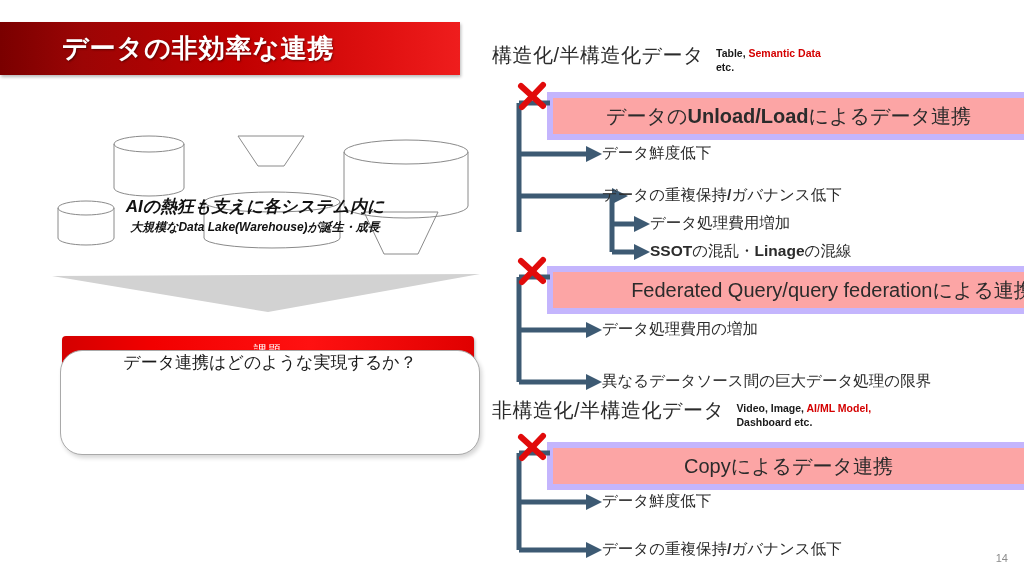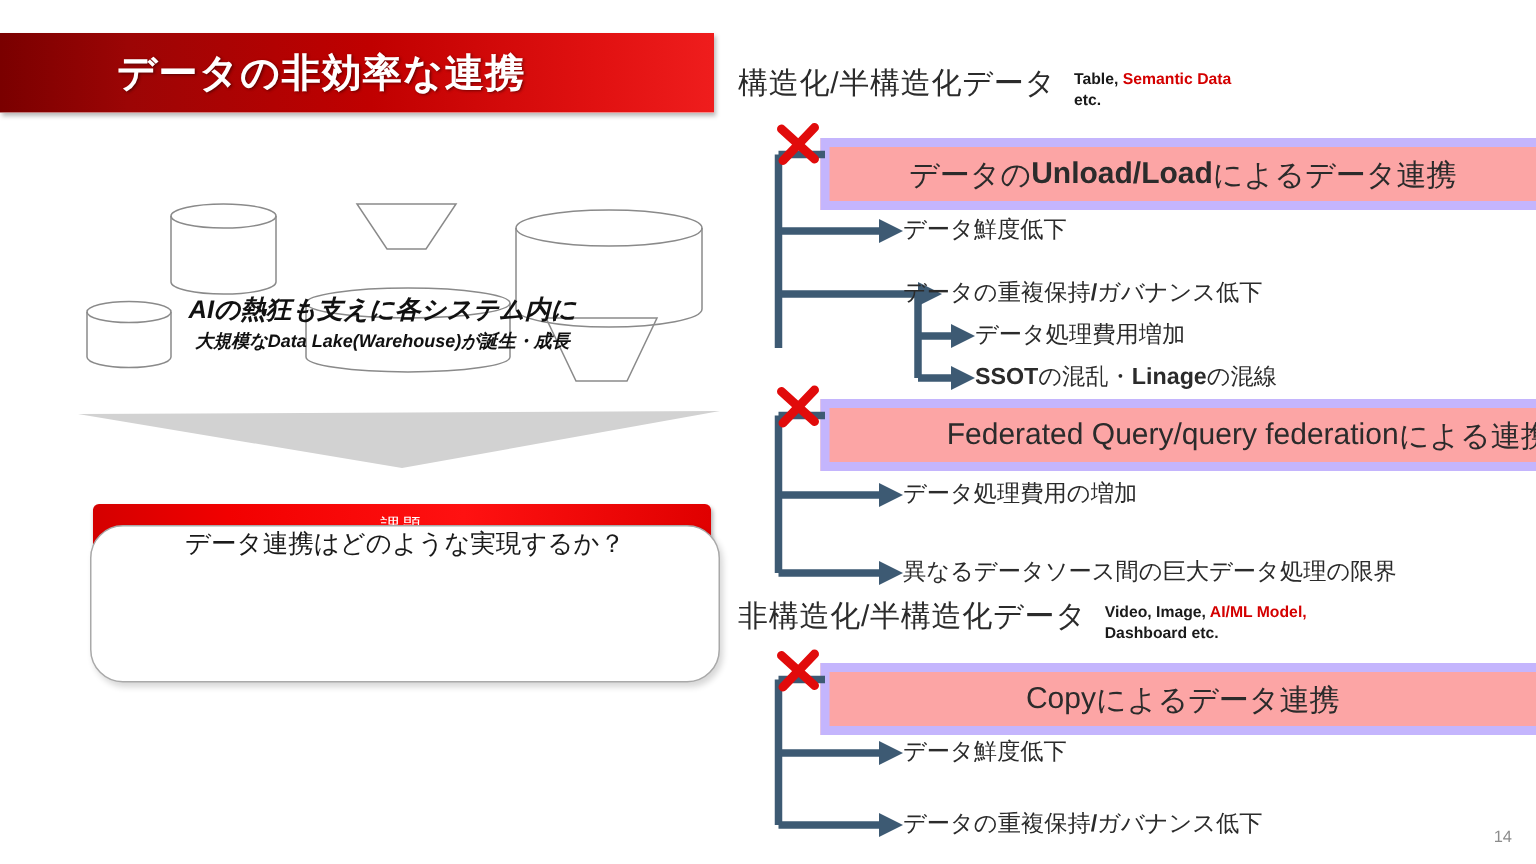--- a/index.html
+++ b/index.html
@@ -11,21 +11,20 @@
     position:relative;
   }
   .slide{position:absolute;inset:0;}
 
   
   .title-banner{
     position:absolute;left:0;top:22px;width:460px;height:53px;
     background:linear-gradient(to right,#7a0000 0%,#9c0505 18%,#c00000 52%,#e21212 85%,#ef1d1d 100%);
     display:flex;align-items:center;
     box-shadow:1px 2px 3px rgba(0,0,0,.28);
-    padding-left:16px;
   }
   .title-banner .title-text{
     color:#fff;font-weight:bold;font-size:26px;letter-spacing:1px;
     margin-left:62px;
     text-shadow:1px 1px 2px rgba(0,0,0,.45);
   }
 
   
   .illustration{position:absolute;left:46px;top:130px;width:450px;height:140px;}
   .illustration svg{display:block;}

